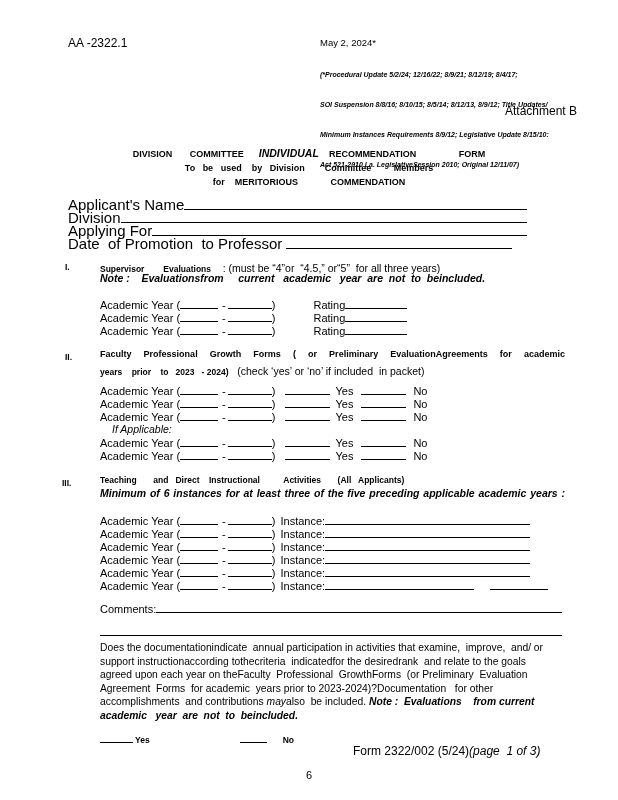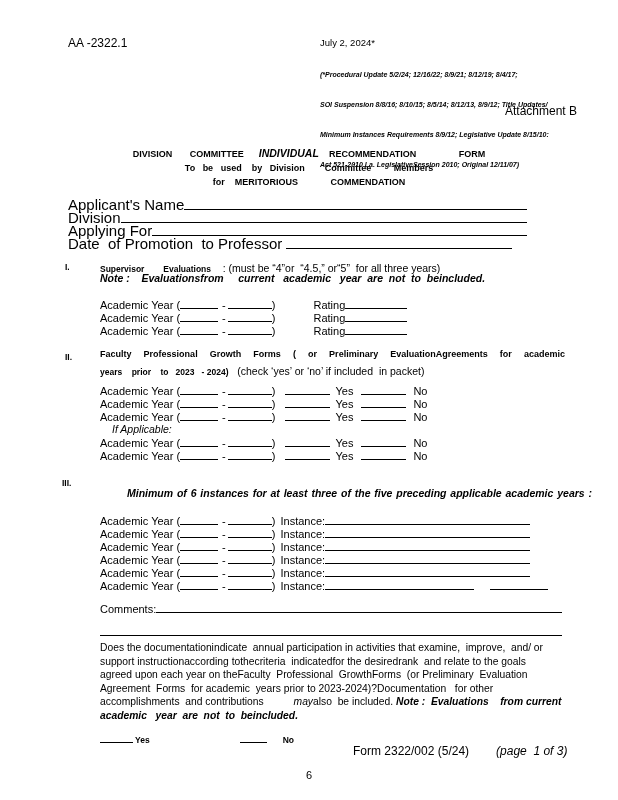--- a/index.html
+++ b/index.html
@@ -1,20 +1,20 @@
 <!DOCTYPE html>
 <html><head>
 <meta charset="utf-8">
 <style>
   html,body{margin:0;padding:0;background:#fff;}
   .page{position:relative;width:618px;height:800px;background:#fff;color:#000;
         font-family:"Liberation Sans",sans-serif;overflow:hidden;}
   .abs{position:absolute;}
   .b{font-weight:bold;}
-  .i{font-style:italic;margin-left:27px;}
+  .i{font-style:italic;}
   .pre{white-space:pre-wrap;}
   .nw{white-space:pre;}
   
   .blank{display:inline-block;border-bottom:1px solid #000;height:10px;}
   .fill{flex:1 1 auto;border-bottom:1px solid #000;height:10px;}
   .b27{width:27px}.b33{width:33px}.b38{width:38px}.b44{width:44px}
   .b45{width:45px}.b58{width:58px}.b62{width:62px}
   .row{display:flex;align-items:baseline;}
   
   .doc-number{left:68px;top:36px;font-size:12px;}
@@ -61,21 +61,21 @@
   .pagenum{left:0;right:0;top:769px;text-align:center;font-size:11px;}
 </style>
 </head>
 <body>
 
 <div class="page">
 
   <div class="abs doc-number">AA -2322.1</div>
 
   <div class="abs date-block">
-    <div class="date">July 2, 2024*</div>
+    <div class="date">May 2, 2024*</div>
     <div class="revisions pre">
       <div>(*Procedural Update 5/2/24; 12/16/22; 8/9/21; 8/12/19; 8/4/17;</div>
       <div>SOI Suspension 8/8/16; 8/10/15; 8/5/14; 8/12/13, 8/9/12; Title Updates/</div>
       <div>Minimum Instances Requirements 8/9/12; Legislative Update 8/15/10:</div>
       <div>Act 521-2010 La. LegislativeSession 2010; Original 12/11/07)</div>
     </div>
   </div>
 
   <div class="abs attachment">Attachment B</div>
 
@@ -195,20 +195,21 @@
         <span class="blank b44"></span>
         <span>)</span>
         <span class="blank b45 yn-blank1"></span>
         <span class="yes-lbl">Yes</span>
         <span class="blank b45 yn-blank2"></span>
         <span class="no-lbl">No</span>
       </div>
   </div>
 
   <div class="abs numeral" style="left:62px;top:478px">III.</div>
+  <div class="abs sec-head-sm" style="left:100px;top:475px">Teaching       and   Direct    Instructional          Activities       (All   Applicants)</div>
   <div class="abs just b i" style="left:100px;top:487px;width:465px;font-size:10.5px">Minimum of 6 instances for at least three of the five preceding applicable academic years :</div>
 
   <div class="abs" style="left:100px;top:514px">
     <div class="ayrow" style="width:430px">
         <span>Academic Year (</span>
         <span class="blank b38"></span>
         <span class="dashsp">-</span>
         <span class="blank b44"></span>
         <span>)</span>
         <span class="inst-lbl">Instance:</span>

